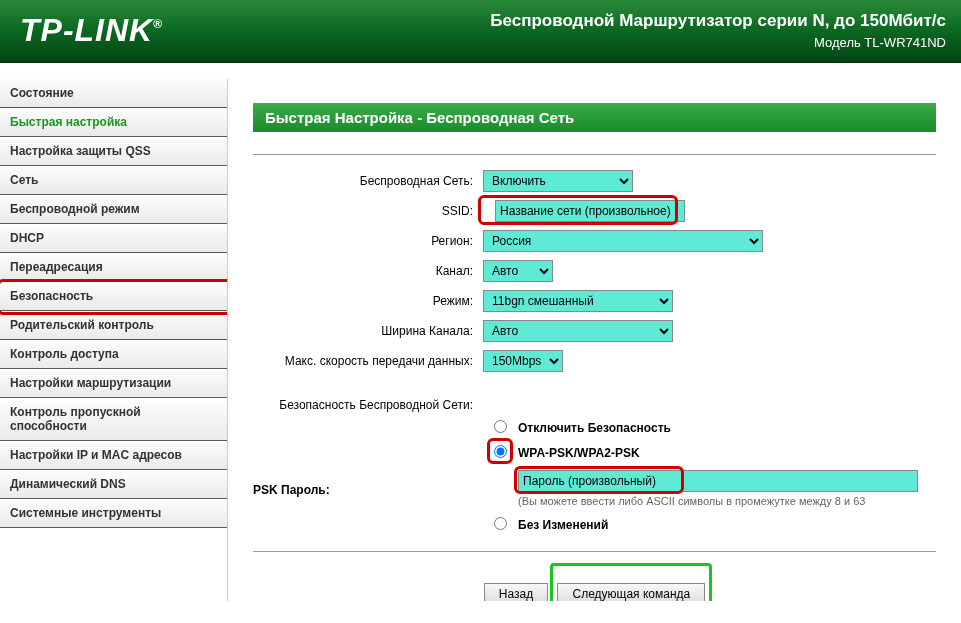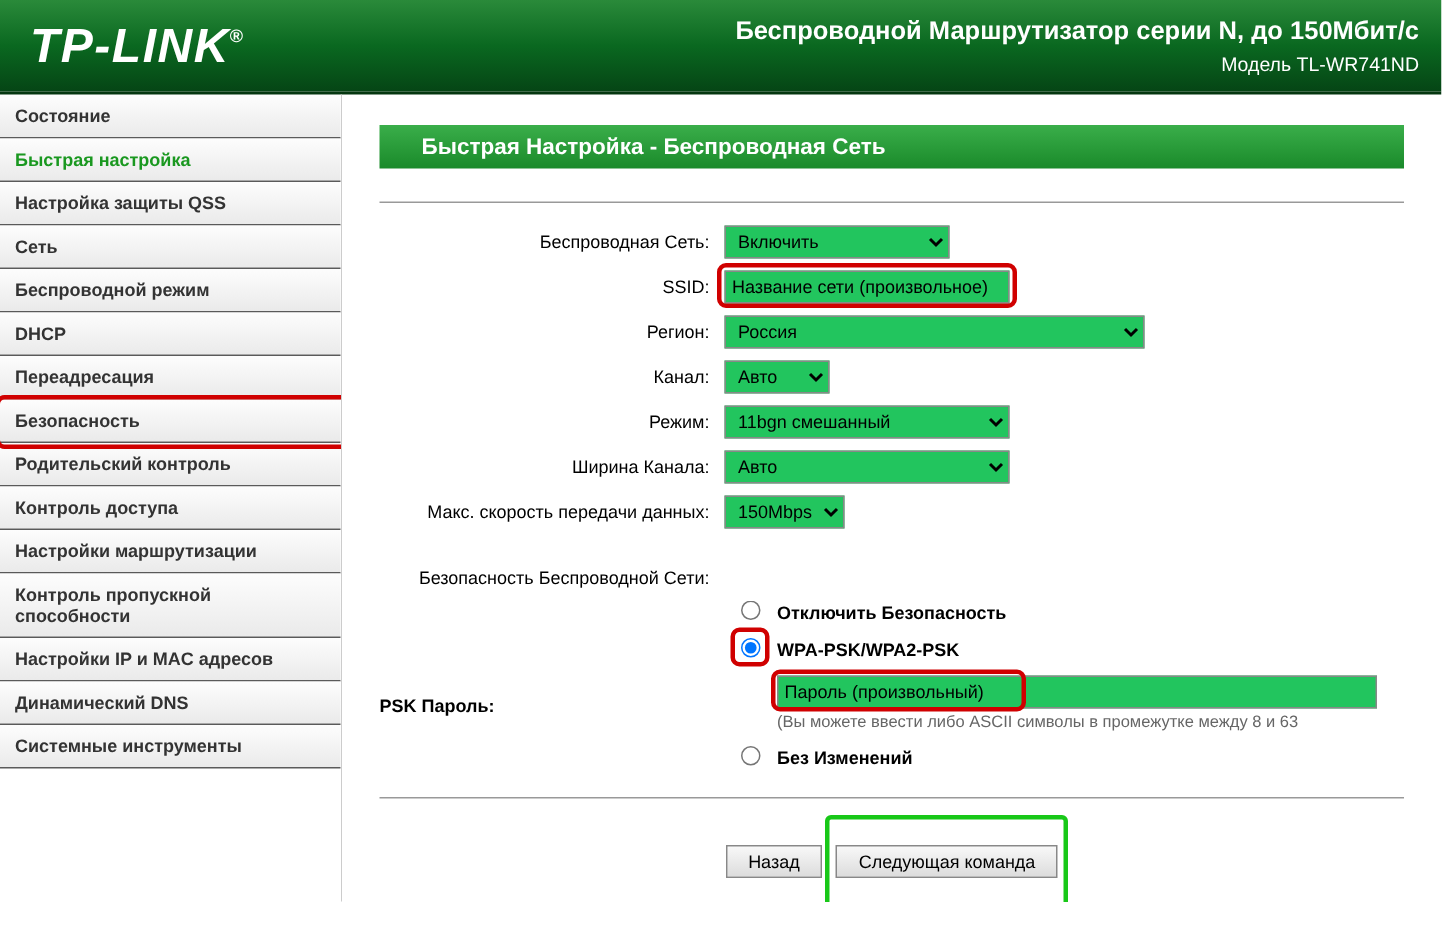--- a/index.html
+++ b/index.html
@@ -20,20 +20,21 @@
 .header-title { font-size: 17px; font-weight: bold; margin-bottom: 4px; }
 .header-model { font-size: 13px; }
 
 .container { display: flex; height: calc(100% - 85px); }
 
 .sidebar {
   width: 228px;
   background: #fff;
   border-right: 1px solid #ccc;
   overflow-y: auto;
+  margin-top: 16px;
 }
 .sidebar-item {
   padding: 7px 10px;
   font-size: 12px;
   font-weight: bold;
   color: #333;
   border-bottom: 1px solid #5a5a5a;
   cursor: pointer;
   background: linear-gradient(to bottom, #fdfdfd, #eaeaea);
 }
@@ -44,39 +45,40 @@
   padding: 20px 25px;
   overflow-y: auto;
   position: relative;
   background: #fff;
 }
 .page-title {
   background: linear-gradient(to bottom, #3aae4a, #1a8a2a);
   color: #fff;
   font-size: 15px;
   font-weight: bold;
-  padding: 6px 28px;
+  padding: 6px 12px;
   margin-bottom: 22px;
+  margin-top: 20px;
 }
 hr.sep { border: none; border-top: 1px solid #999; margin: 0 0 15px 0; }
 
 .form-row { display: flex; margin-bottom: 8px; align-items: center; }
 .form-label { width: 230px; text-align: right; font-weight: normal; font-size: 12px; padding-right: 10px; }
 .form-field { flex: 1; position: relative; }
 
 select, input[type="text"] {
   border: 1px solid #888;
   padding: 2px 4px;
   font-size: 12px;
-  background: #22c55e;
+  background: #5eead4;
   height: 22px;
 }
 select { height: 22px; }
 
-.ssid-input { width: 190px; }
+.ssid-input { width: 190px; margin-left: 12px; }
 .ssid-wrap { position: relative; display: inline-block; }
 .red-box-ssid {
   position: absolute;
   border: 3px solid #d00000;
   border-radius: 6px;
   top: -5px; left: -5px;
   width: 200px; height: 30px;
   pointer-events: none;
 }
 

